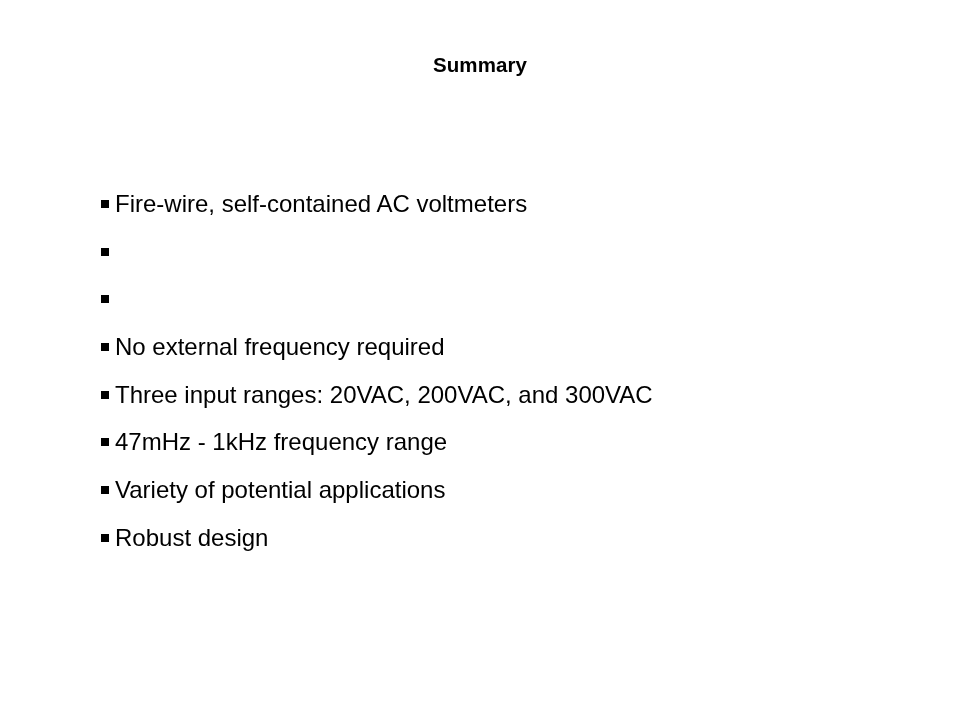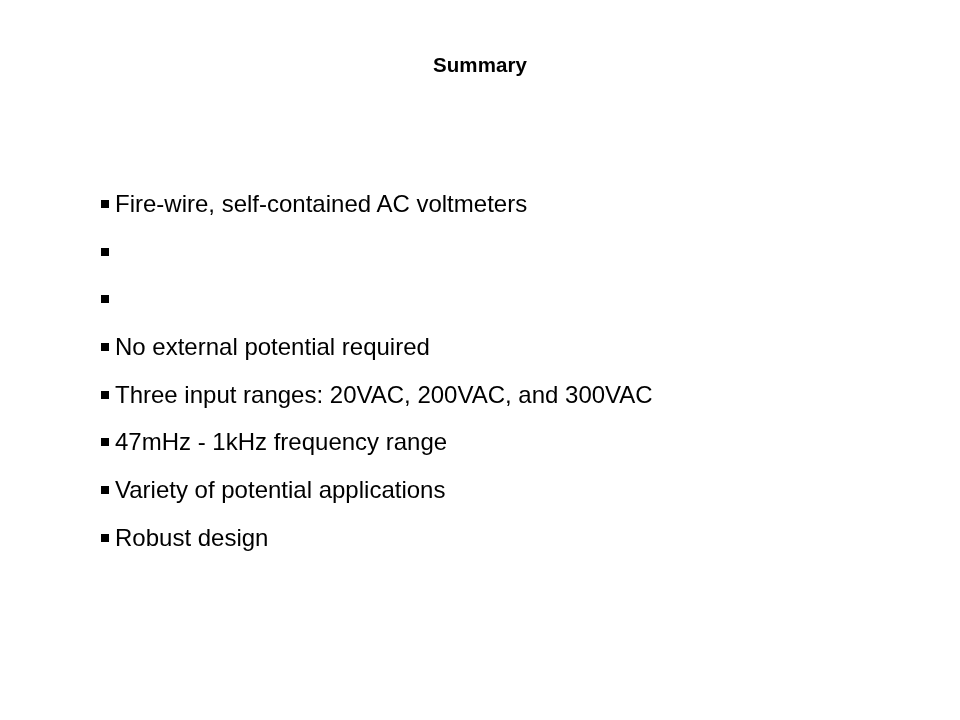--- a/index.html
+++ b/index.html
@@ -84,21 +84,21 @@
     <li class="bullet-item">
       <span class="bullet-marker"></span>
     </li>
 
     <li class="bullet-item">
       <span class="bullet-marker"></span>
     </li>
 
     <li class="bullet-item">
       <span class="bullet-marker"></span>
-      <span class="bullet-text">No external potential required</span>
+      <span class="bullet-text">No external frequency required</span>
     </li>
 
     <li class="bullet-item">
       <span class="bullet-marker"></span>
       <span class="bullet-text">Three input ranges: 20VAC, 200VAC, and 300VAC</span>
     </li>
 
     <li class="bullet-item">
       <span class="bullet-marker"></span>
       <span class="bullet-text">47mHz - 1kHz frequency range</span>

